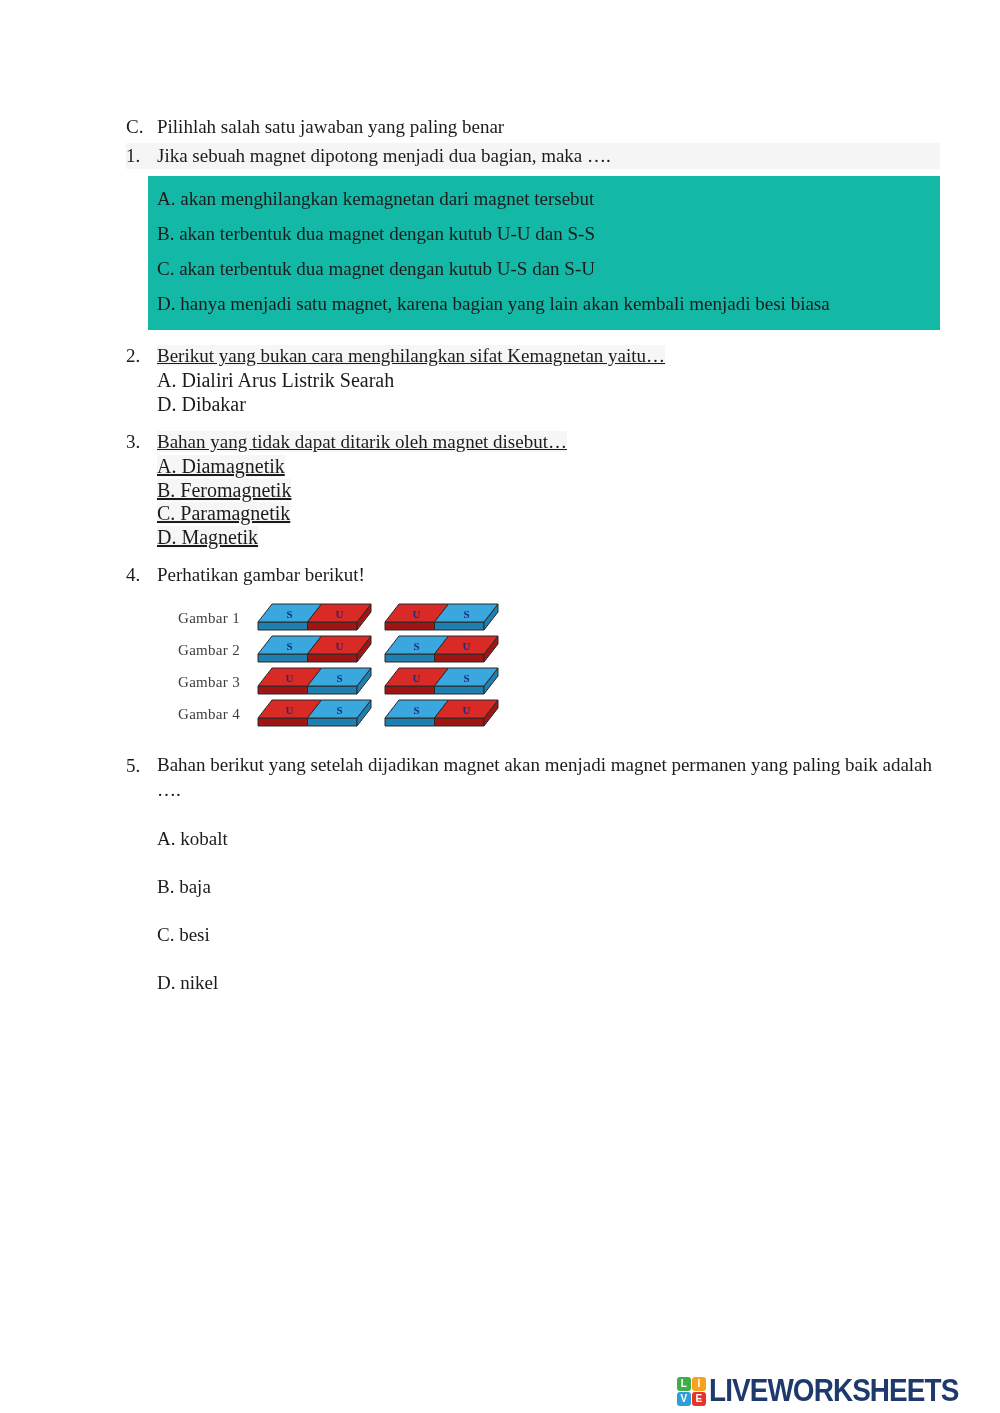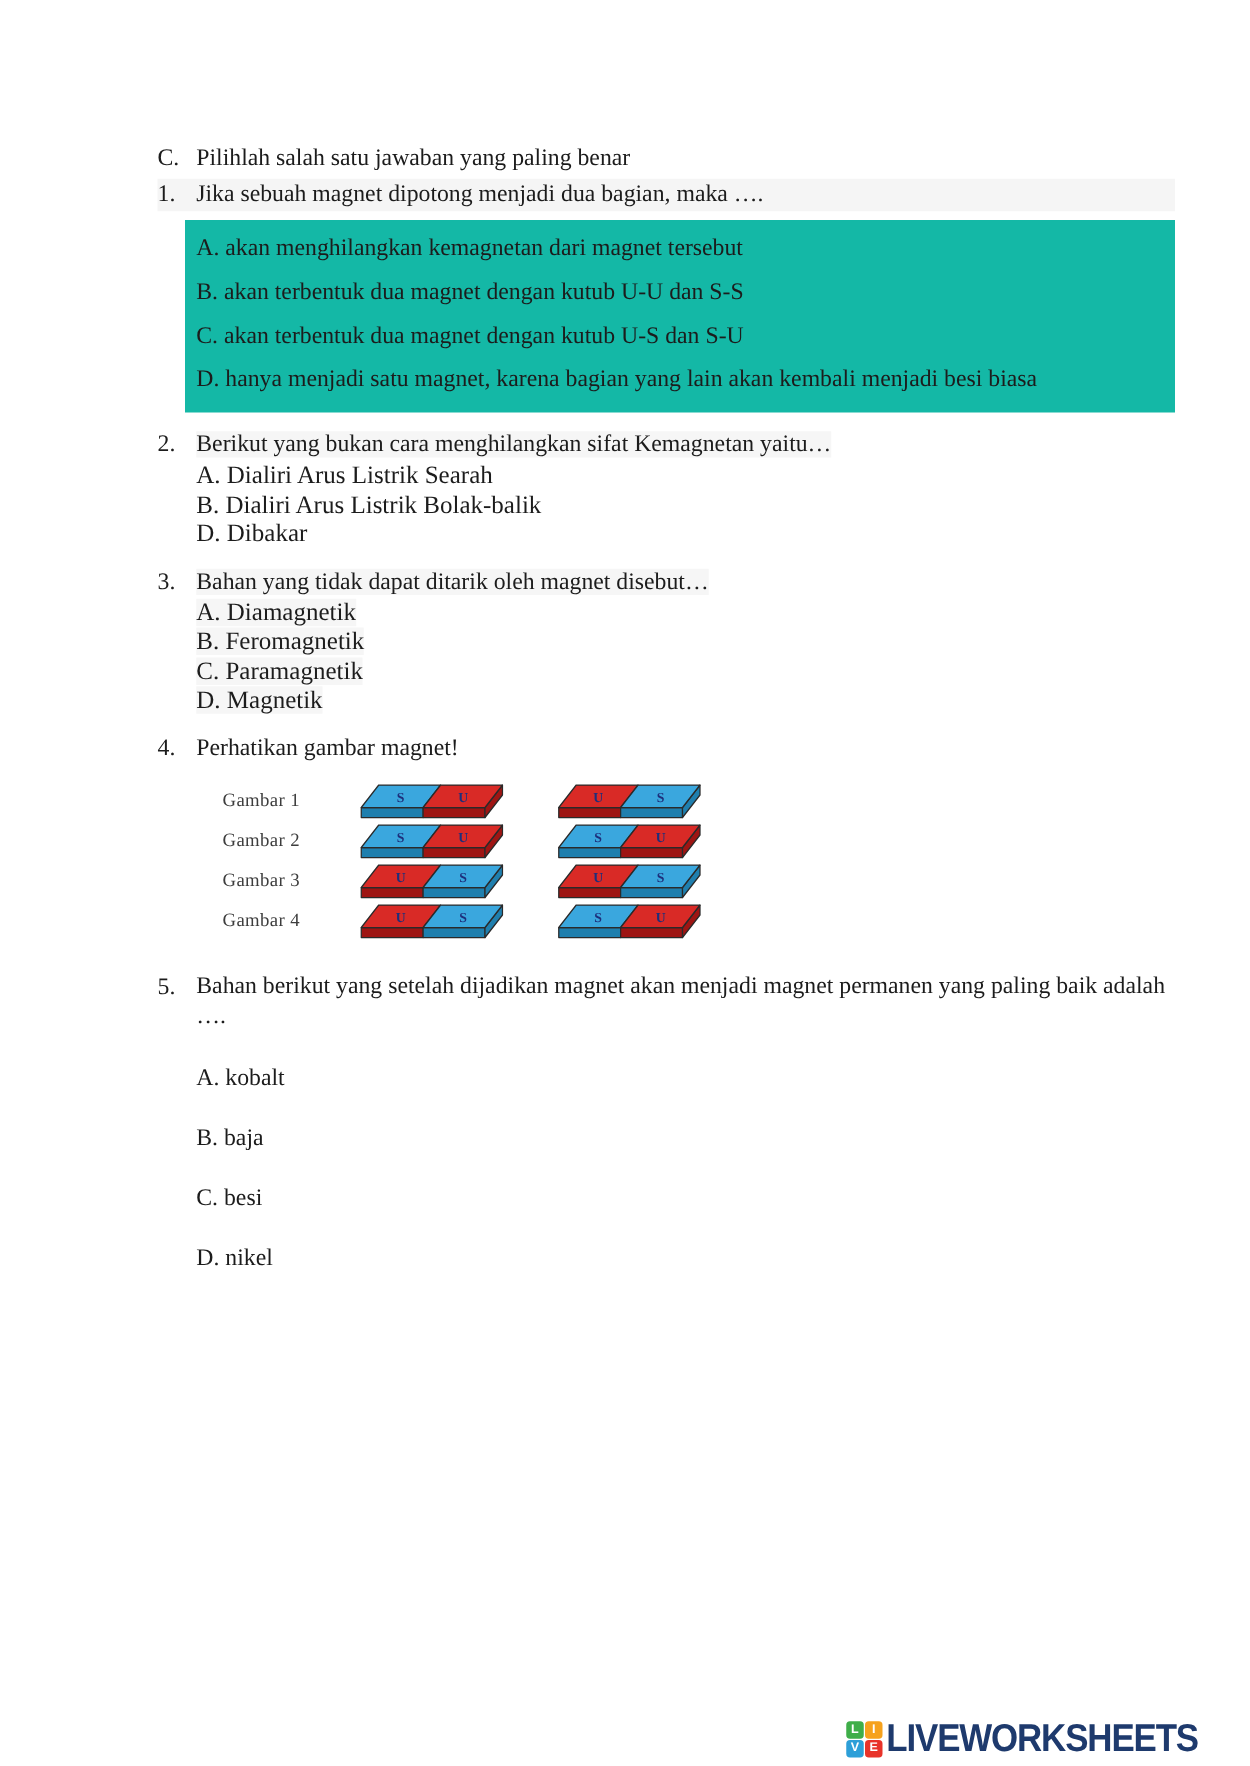--- a/index.html
+++ b/index.html
@@ -22,27 +22,27 @@
   
   .q1-head{background:#f5f5f5;margin-bottom:7px;width:814px;}
   .q1-options{
     background:#14b8a6;margin-left:22px;width:792px;
     padding:10px 0 4px 9px;box-sizing:border-box;
   }
   .q1-options .option{font-size:19px;line-height:26px;margin-bottom:9px;}
 
   
   .q-block{margin-top:13px;}
-  .hl{background:#f6f6f6;}
+  .hl{background:#f6f6f6;text-decoration:underline;}
   .compact-options{margin-left:31px;}
   .compact-options .option{font-size:20px;line-height:23.5px;}
 
   
   .figure{margin:14px 0 0 52px;}
-  .fig-row{display:flex;align-items:center;height:32px;gap:31px;}
+  .fig-row{display:flex;align-items:center;height:32px;}
   .fig-label{
     flex:0 0 78px;font-size:15px;color:#3d3d3d;
     letter-spacing:.3px;
   }
   .magnet{margin-right:11px;display:block;}
 
   .followup{
     margin:21px 0 0 52px;width:768px;
     font-size:19px;line-height:26.5px;
   }
@@ -98,42 +98,41 @@
     </div>
   </div>
 
   <div class="q-block">
     <div class="flexrow">
       <span class="num">2.</span>
       <span class="qtext"><span class="hl">Berikut yang bukan cara menghilangkan sifat Kemagnetan yaitu…</span></span>
     </div>
     <div class="compact-options">
       <div class="option">A. Dialiri Arus Listrik Searah</div>
-      <div class="option">B. Dialiri Arus Listrik Bolak-balik</div>
       <div class="option">D. Dibakar</div>
     </div>
   </div>
 
   <div class="q-block">
     <div class="flexrow">
       <span class="num">3.</span>
       <span class="qtext"><span class="hl">Bahan yang tidak dapat ditarik oleh magnet disebut…</span></span>
     </div>
     <div class="compact-options">
       <div class="option"><span class="hl">A. Diamagnetik</span></div>
       <div class="option"><span class="hl">B. Feromagnetik</span></div>
       <div class="option"><span class="hl">C. Paramagnetik</span></div>
       <div class="option"><span class="hl">D. Magnetik</span></div>
     </div>
   </div>
 
   <div class="q-block">
     <div class="flexrow">
       <span class="num">4.</span>
-      <span class="qtext">Perhatikan gambar magnet!</span>
+      <span class="qtext">Perhatikan gambar berikut!</span>
     </div>
 
     <div class="figure">
         <div class="fig-row">
           <span class="fig-label">Gambar 1</span>
           <svg width="116" height="30" viewBox="0 0 116 30" class="magnet">
             <polygon points="2,19 51.5,19 51.5,27 2,27" fill="#1f7fae" stroke="#2a2a2a" stroke-width="1" stroke-linejoin="round"></polygon>
             <polygon points="51.5,19 101,19 101,27 51.5,27" fill="#9e1513" stroke="#2a2a2a" stroke-width="1" stroke-linejoin="round"></polygon>
             <polygon points="115,1 101,19 101,27 115,9" fill="#9e1513" stroke="#2a2a2a" stroke-width="1" stroke-linejoin="round"></polygon>
             <polygon points="16,1 65.5,1 51.5,19 2,19" fill="#3aa7de" stroke="#2a2a2a" stroke-width="1" stroke-linejoin="round"></polygon>

